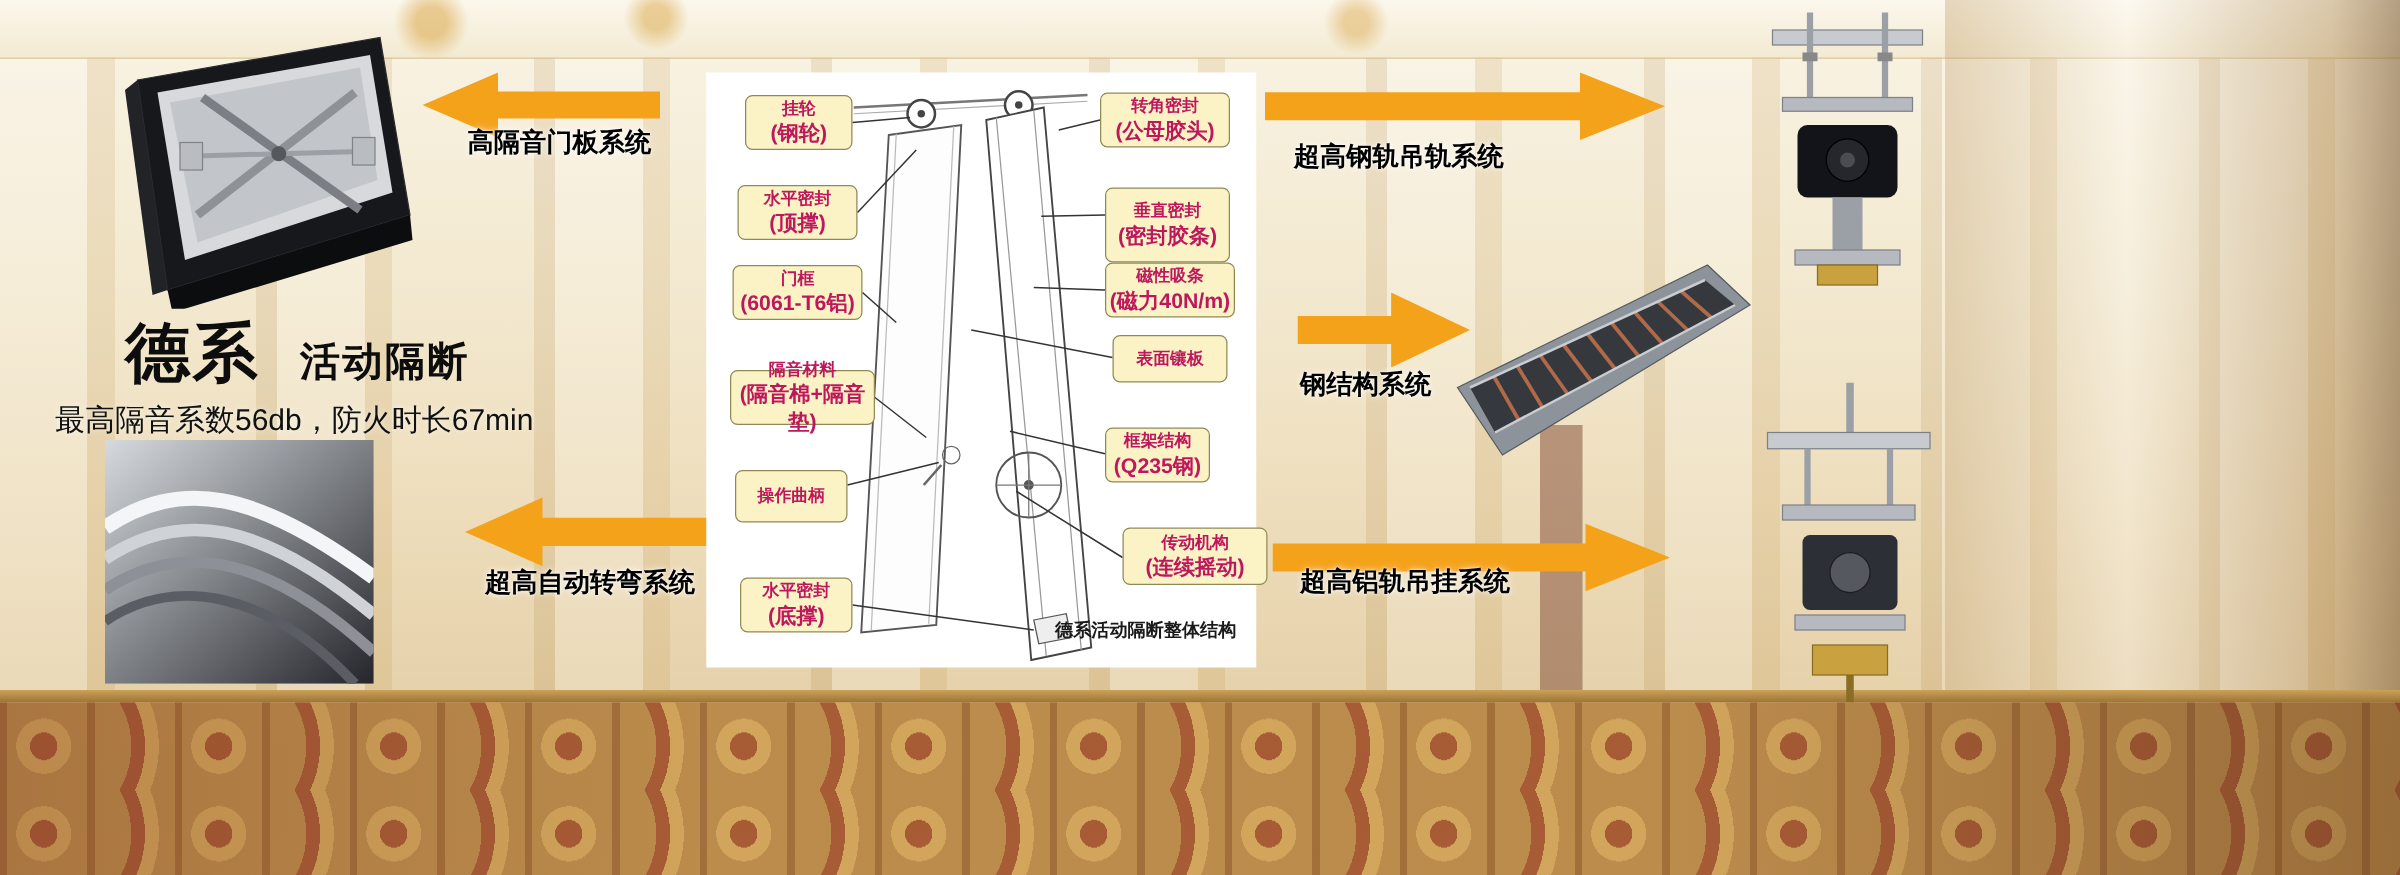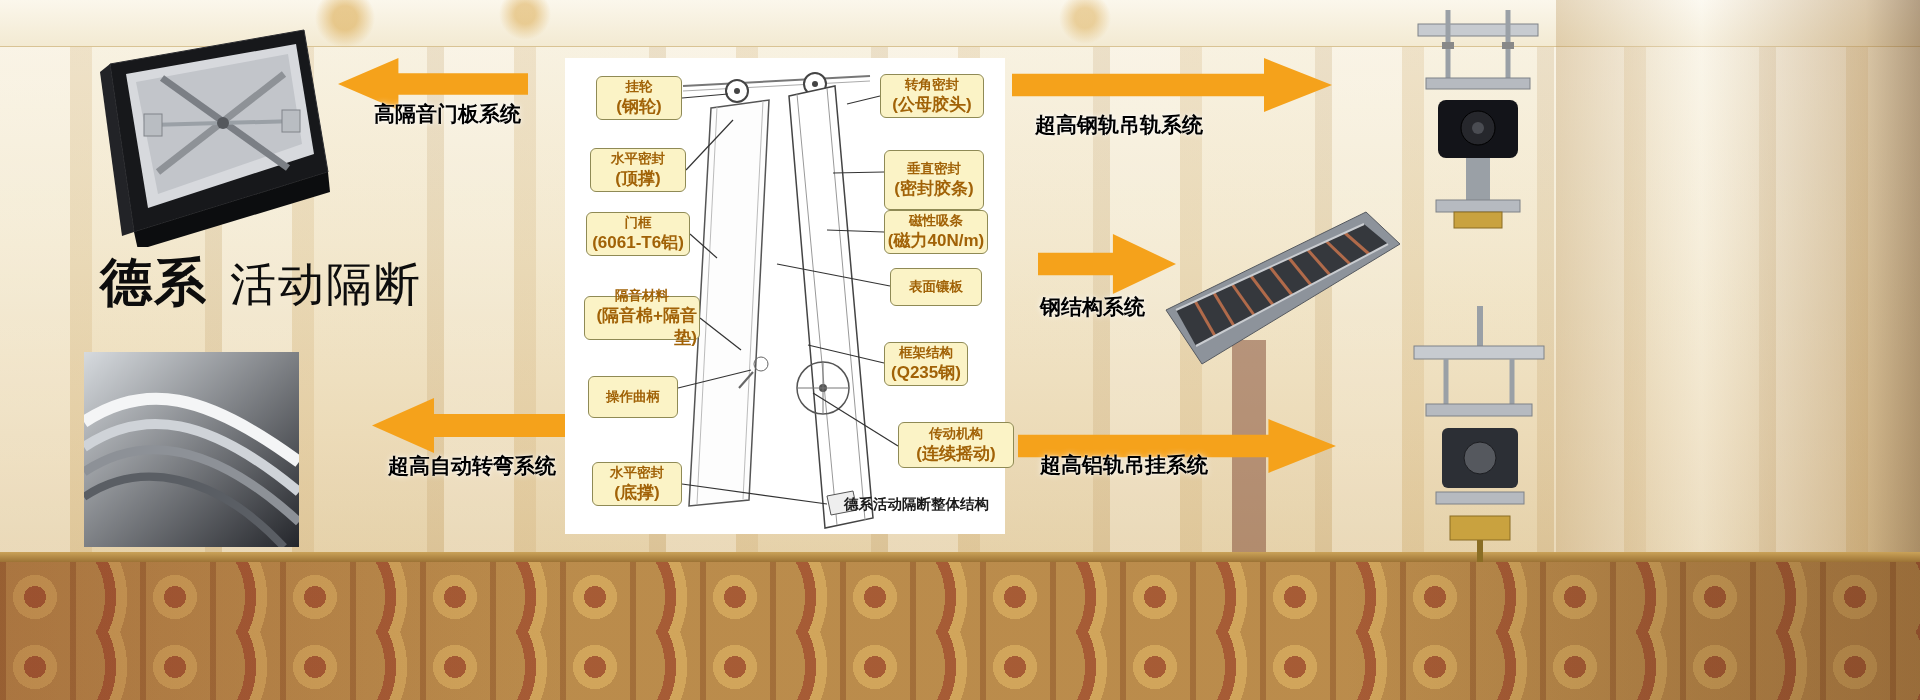--- a/index.html
+++ b/index.html
@@ -34,37 +34,37 @@
   .bg-carpet::after{content:"";position:absolute;inset:0;
     background:linear-gradient(90deg, rgba(120,50,30,.25), rgba(0,0,0,0) 30%, rgba(0,0,0,0) 70%, rgba(90,50,25,.35));}
 
   
   .photo{position:absolute;}
   .photo svg{display:block;width:100%;height:100%;}
 
   
   .title-block{position:absolute;left:80px;top:248px;white-space:nowrap;color:#0d0d0d;}
   .title-brand{font-size:52px;font-weight:bold;letter-spacing:2px;margin-left:20px;}
-  .title-product{font-size:46px;font-weight:normal;margin-left:22px;letter-spacing:2px;}
+  .title-product{font-size:32px;font-weight:bold;margin-left:32px;letter-spacing:2px;}
   .subtitle{position:absolute;left:44px;top:320px;font-size:24px;color:#111;white-space:nowrap;
     text-shadow:0 0 5px rgba(255,255,255,.7);}
 
   
   .arrow{position:absolute;}
   .arrow svg{display:block;width:100%;height:100%;}
   .arrow polygon{fill:var(--accent-orange,#F5A21B);}
   .arrow-label{position:absolute;font-size:21px;font-weight:bold;color:#000;white-space:nowrap;
     text-shadow:0 0 6px rgba(255,255,255,.85),0 0 2px rgba(255,255,255,.9);}
 
   
   .diagram-panel{position:absolute;left:565px;top:58px;width:440px;height:476px;background:#ffffff;}
   .diagram-svg{position:absolute;inset:0;width:440px;height:476px;}
   .callout{position:absolute;display:flex;flex-direction:column;align-items:center;justify-content:center;
     background:var(--callout-bg,#FBF3C6);border:1px solid var(--callout-border,#8F8A55);border-radius:6px;
-    color:#a16207;text-align:right;line-height:1.3;padding:1px 2px;box-sizing:border-box;}
+    color:#be185d;text-align:center;line-height:1.3;padding:1px 2px;box-sizing:border-box;}
   .callout .l1{font-size:13.5px;font-weight:bold;}
   .callout .l2{font-size:17px;font-weight:bold;}
   .diagram-caption{position:absolute;right:16px;bottom:20px;font-size:14.5px;color:#1a1a1a;font-weight:bold;}
 </style>
 </head>
 <body>
 
 <div class="canvas">
 
   <div class="bg-base"></div>
@@ -154,20 +154,21 @@
       <circle cx="90" cy="152" r="16" fill="#55585e" stroke="#1c1d21"></circle>
       <rect x="46" y="186" width="88" height="12" fill="#b6bac0" stroke="#7e8287"></rect>
       <rect x="60" y="210" width="60" height="24" fill="#c9a23f" stroke="#8a6d24"></rect>
       <line x1="90" y1="234" x2="90" y2="256" stroke="#8a6d24" stroke-width="6"></line>
     </svg>
   </div>
 
   <div class="title-block">
     <span class="title-brand">德系</span><span class="title-product">活动隔断</span>
   </div>
+  <div class="subtitle">最高隔音系数56db，防火时长67min</div>
 
   <div class="arrow" style="left:338px;top:58px;width:190px;height:52px">
     <svg viewBox="0 0 195 58" preserveAspectRatio="none">
         <polygon points="0,29 62,0 62,17 195,17 195,41 62,41 62,58"></polygon>
       </svg>
   </div>
   <div class="arrow-label" style="left:374px;top:100px">高隔音门板系统</div>
 
   <div class="arrow" style="left:372px;top:398px;width:195px;height:55px">
     <svg viewBox="0 0 195 58" preserveAspectRatio="none">

